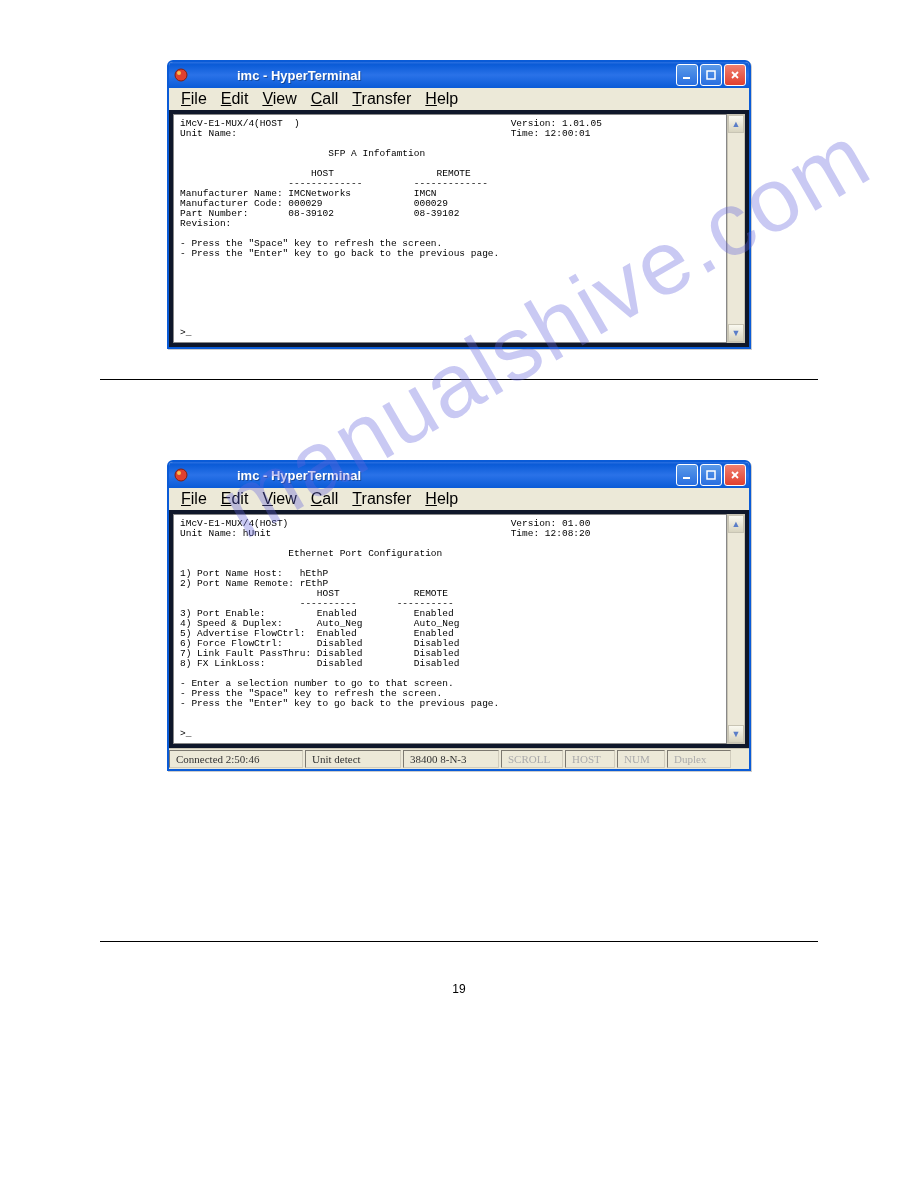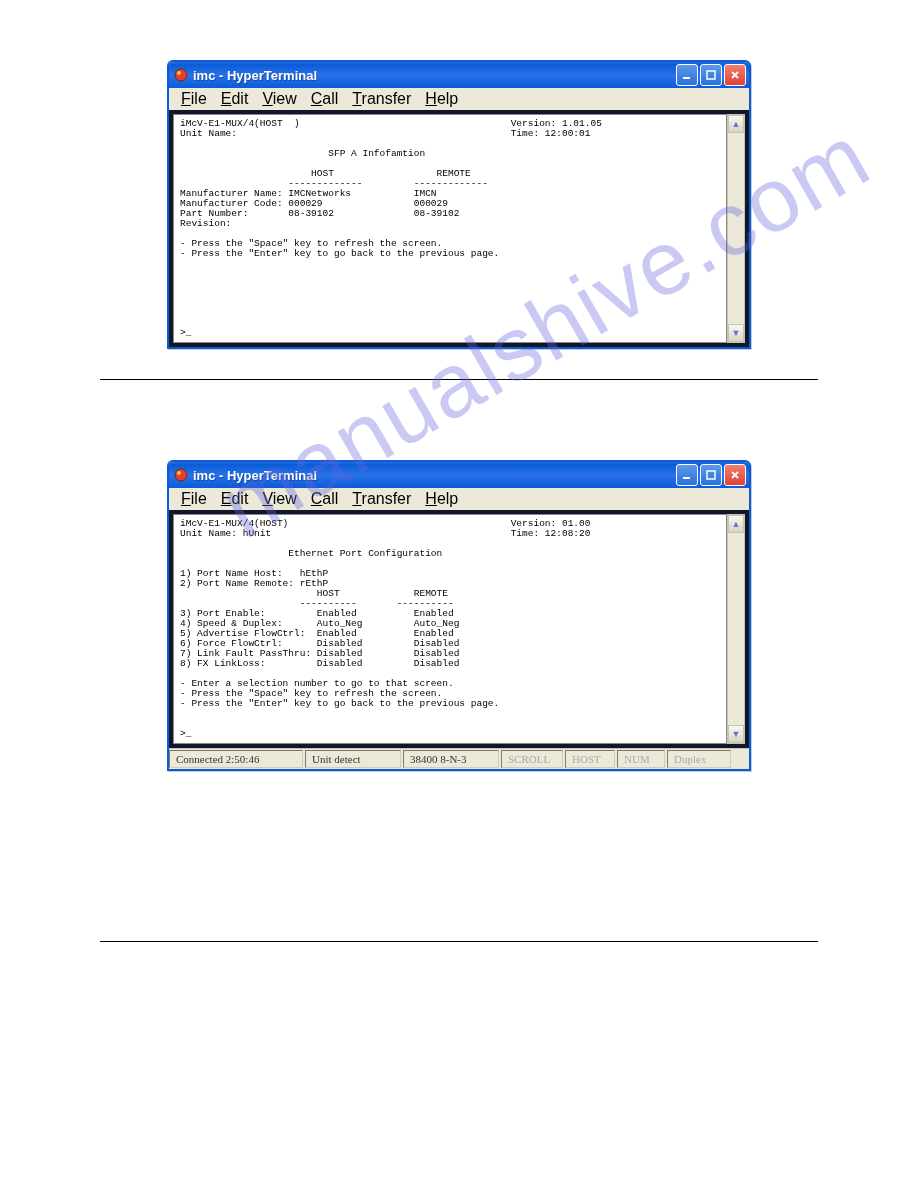--- a/index.html
+++ b/index.html
@@ -52,20 +52,21 @@
     height: 16px;
     margin-right: 4px;
     display: inline-flex;
     align-items: center;
     justify-content: center;
   }
   .titlebar .title {
     flex: 1;
     white-space: nowrap;
     text-shadow: 1px 1px 0 rgba(0,0,0,0.3);
+    margin-left: 44px;
   }
   .winbtns {
     display: flex;
     gap: 2px;
   }
   .winbtn {
     width: 20px;
     height: 20px;
     border-radius: 3px;
     display: flex;
@@ -320,13 +321,14 @@
       <div class="status-cell" style="width:82px">38400 8-N-3</div>
       <div class="status-cell dim" style="width:48px">SCROLL</div>
       <div class="status-cell dim" style="width:36px">HOST</div>
       <div class="status-cell dim" style="width:34px">NUM</div>
       <div class="status-cell dim" style="width:50px">Duplex</div>
     </div>
   </div>
 
   <div style="height:120px"></div>
   <hr class="divider">
+  <div class="page-num">19</div>
 </div>
 
 </body></html>

